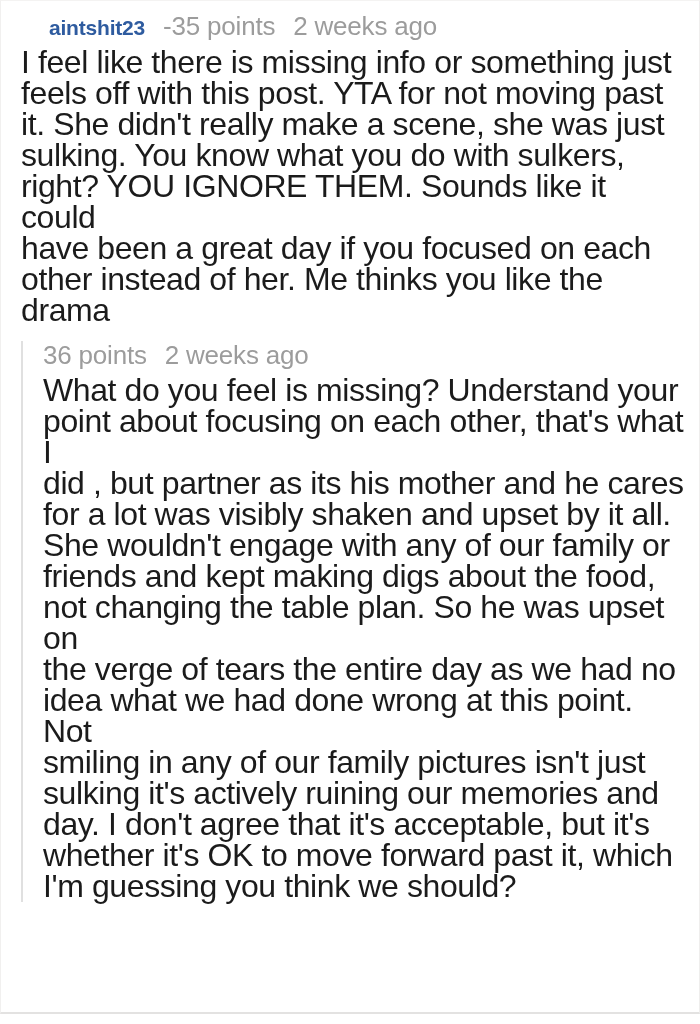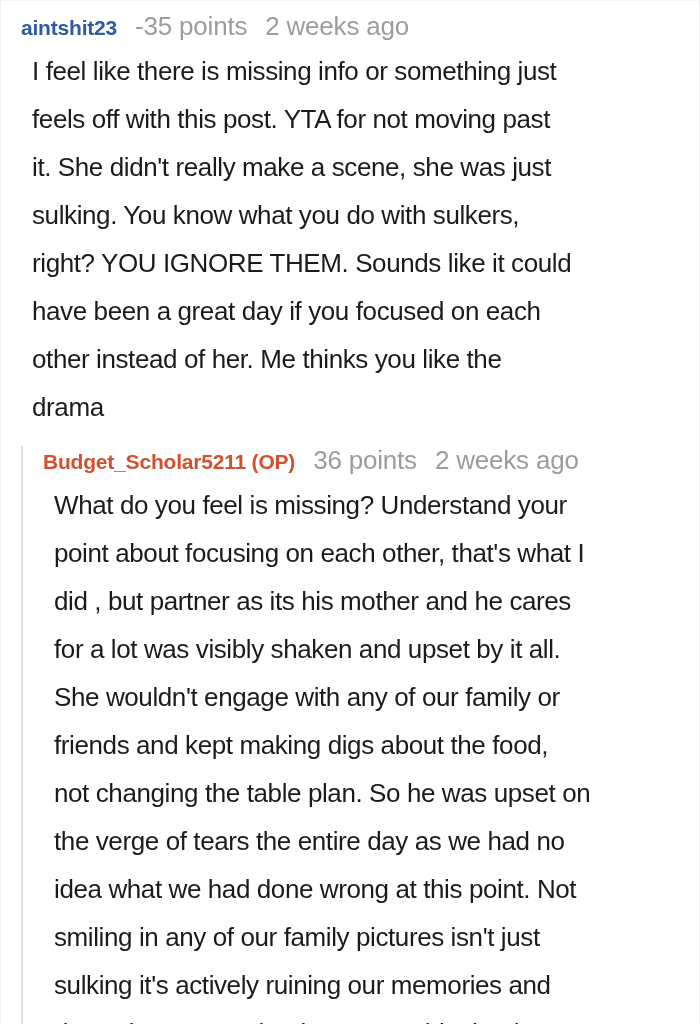--- a/index.html
+++ b/index.html
@@ -24,36 +24,36 @@
     column-gap: 18px;
     line-height: 29px;
     white-space: nowrap;
   }
   .author {
     font-weight: 700;
     font-size: 21px;
     letter-spacing: -0.2px;
     text-decoration: none;
     cursor: pointer;
+    margin-left: 28px;
   }
   .author.op-false { color: #2e5b9f; }
   .author.op-true  { color: #d1502d; }
   .meta {
     font-size: 26px;
     color: #9c9c9c;
     letter-spacing: -0.2px;
   }
   .comment-body {
     margin-top: 5px;
-    font-size: 26px;
-    line-height: 48px;
+    font-size: 32px;
+    line-height: 31px;
     letter-spacing: -0.4px;
     color: #1b1b1b;
     white-space: pre-line;
-    margin-left: 11px;
   }
   .reply {
     display: flex;
     margin-top: 15px;
     align-items: stretch;
   }
   .thread-line {
     flex: none;
     width: 2px;
     background: #e0e0e0;
@@ -80,21 +80,20 @@
 right? YOU IGNORE THEM. Sounds like it could
 have been a great day if you focused on each
 other instead of her. Me thinks you like the
 drama</div>
   </div>
 
   <div class="reply">
     <div class="thread-line"></div>
     <div class="reply-content">
       <div class="meta-row">
-        <a class="author op-true">Budget_Scholar5211 (OP)</a>
         <span class="meta">36 points</span>
         <span class="meta">2 weeks ago</span>
       </div>
       <div class="comment-body">What do you feel is missing? Understand your
 point about focusing on each other, that's what I
 did , but partner as its his mother and he cares
 for a lot was visibly shaken and upset by it all.
 She wouldn't engage with any of our family or
 friends and kept making digs about the food,
 not changing the table plan. So he was upset on

